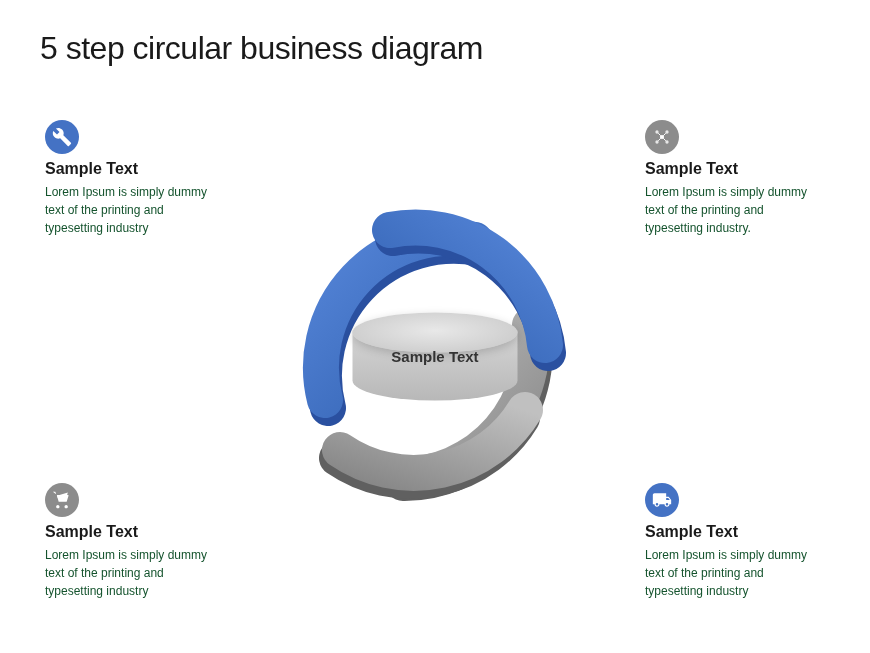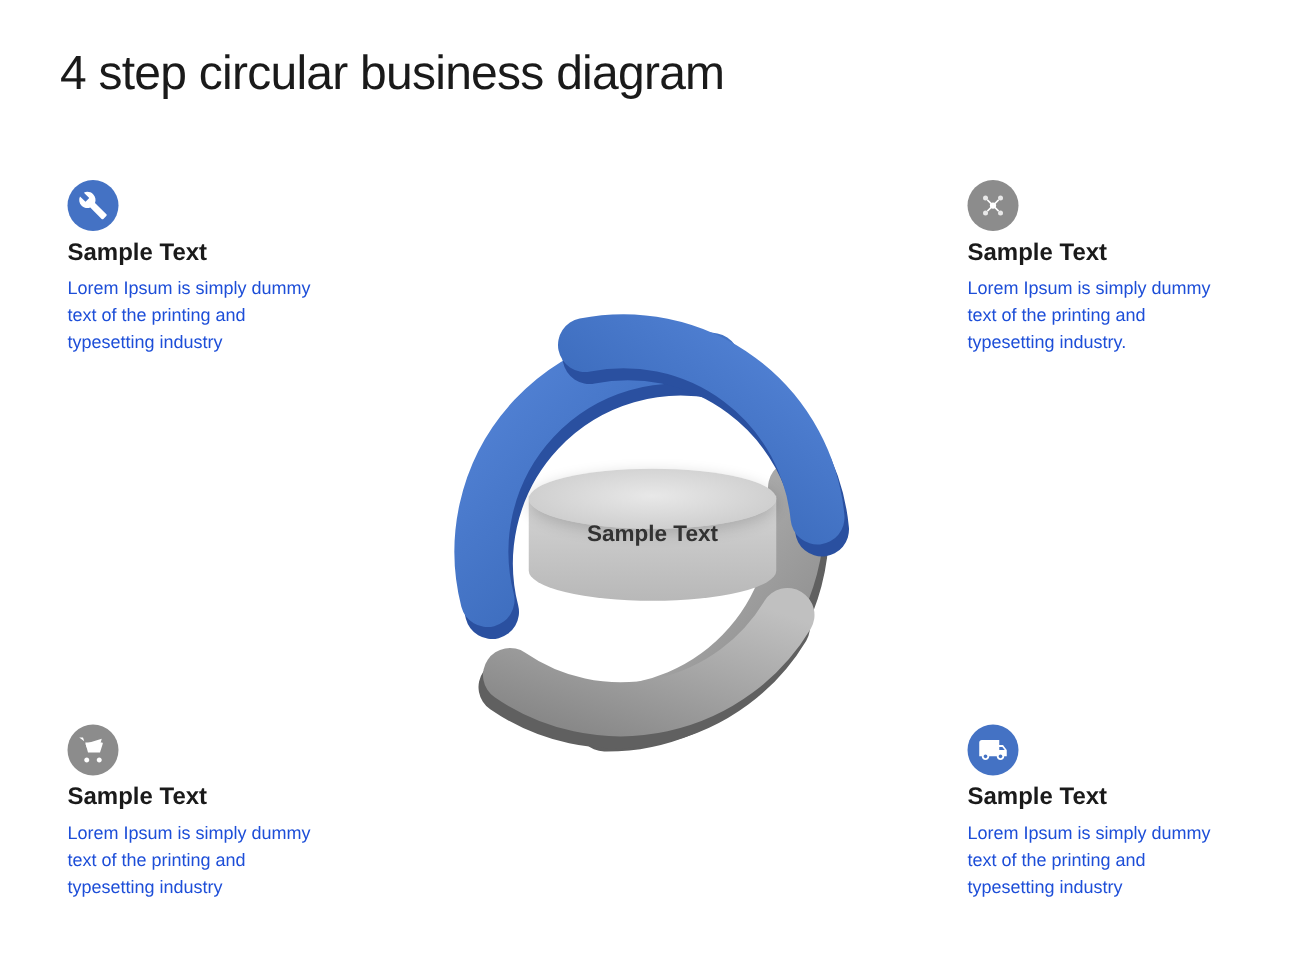--- a/index.html
+++ b/index.html
@@ -62,21 +62,21 @@
 
     .text-block .sample-title {
       font-size: 16px;
       font-weight: 700;
       color: #1a1a1a;
       margin-bottom: 5px;
     }
 
     .text-block .lorem-text {
       font-size: 12px;
-      color: #1d4ed8;
+      color: #14532d;
       line-height: 1.5;
     }
 
     
     .block-tl {
       top: 20px;
       left: 20px;
     }
 
     
@@ -101,21 +101,21 @@
     
     .icon-svg {
       width: 20px;
       height: 20px;
       fill: white;
     }
   </style>
 </head>
 <body>
 
-<h1 class="title">4 step circular business diagram</h1>
+<h1 class="title">5 step circular business diagram</h1>
 
 <div class="diagram-container">
 
   <svg class="arcs-svg" viewBox="0 0 380 380">
     <defs>
 
       <linearGradient id="blueGrad1" x1="0%" y1="0%" x2="100%" y2="100%">
         <stop offset="0%" style="stop-color:#5585d8;stop-opacity:1"></stop>
         <stop offset="100%" style="stop-color:#3060b0;stop-opacity:1"></stop>
       </linearGradient>

